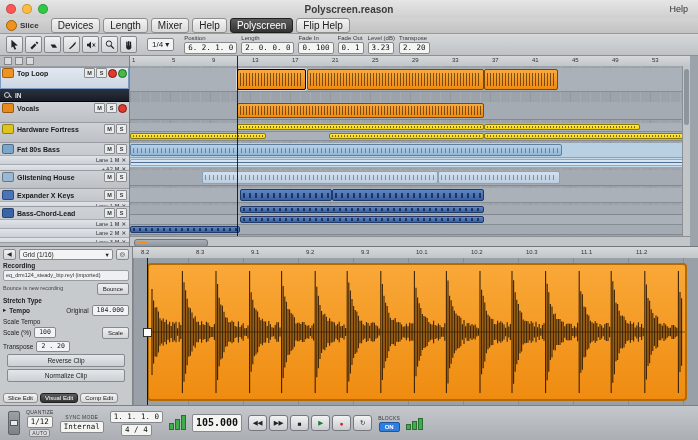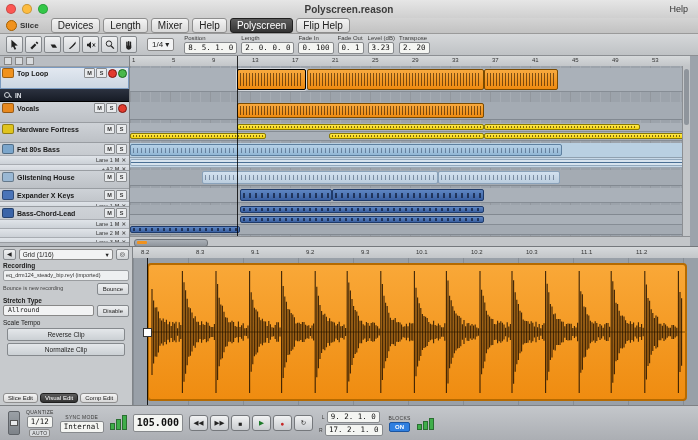--- a/index.html
+++ b/index.html
@@ -214,21 +214,21 @@
           </svg>
         </div>
       </div>
     <div id="snap-box">
       <span>1/4</span>
       <span>▾</span>
     </div>
     <div id="seq-fields" style="display:flex;align-items:center;">
         <div class="field">
           <div class="field-label">Position</div>
-          <div class="lcd">8. 5. 1. 0</div>
+          <div class="lcd">6. 2. 1. 0</div>
         </div>
         <div class="field">
           <div class="field-label">Length</div>
           <div class="lcd">2. 0. 0. 0</div>
         </div>
         <div class="field">
           <div class="field-label">Fade In</div>
           <div class="lcd">0. 100</div>
         </div>
         <div class="field">
@@ -446,25 +446,38 @@
         <span class="mini-btn">◎</span>
       </div>
       <div class="sec-label">Recording</div>
       <div class="file-box">eq_drm124_steady_bip.reyl (imported)</div>
       <div class="insp-row">
         <span class="note-text">Bounce is new recording</span>
         <span class="sm-btn">Bounce</span>
       </div>
       <div class="sec-label">Stretch Type</div>
       <div class="insp-row">
-        <span class="val-box" style="flex:1">Allround</span>
-        <span class="sm-btn">Disable</span>
+        <span>▸</span>
+        <span class="sec-label" style="margin:0">Tempo</span>
+        <span style="flex:1"></span>
+        <span>Original</span>
+        <span class="val-box">104.000</span>
       </div>
       <div class="insp-row">
         <span>Scale Tempo</span>
+      </div>
+      <div class="insp-row">
+        <span>Scale (%)</span>
+        <span class="val-box">100</span>
+        <span style="flex:1"></span>
+        <span class="sm-btn">Scale</span>
+      </div>
+      <div class="insp-row">
+        <span>Transpose</span>
+        <span class="val-box">2 . 20</span>
       </div>
       <span class="wide-btn">Reverse Clip</span>
       <span class="wide-btn">Normalize Clip</span>
       <div id="edit-tabs">
           <div class="btn">Slice Edit</div>
           <div class="btn active">Visual Edit</div>
           <div class="btn">Comp Edit</div>
         </div>
     </div>
 
@@ -498,45 +511,39 @@
     <div class="fader"></div>
     <div class="tp-panel">
       <span class="tp-label">QUANTIZE</span>
       <span class="lcd">1/12</span>
       <span class="tp-label" style="border:1px solid #888;border-radius:2px;padding:0 2px;background:#d8dbde;">AUTO</span>
     </div>
     <div class="tp-panel">
       <span class="tp-label">SYNC MODE</span>
       <span class="lcd">Internal</span>
     </div>
+    <div class="tp-panel">
+      <span class="lcd">1. 1. 1. 0</span>
+      <span class="lcd">4 / 4</span>
+    </div>
     <div class="meter">
       <i style="height:5px"></i>
         <i style="height:9px"></i>
         <i style="height:13px"></i>
     </div>
     <span class="lcd" style="font-size:10px;font-weight:bold;line-height:16px;">105.000</span>
     <div id="transport-buttons">
         <div class="tbtn">◀◀</div>
         <div class="tbtn">▶▶</div>
         <div class="tbtn">■</div>
         <div class="tbtn" style="color: rgb(29, 122, 42);">▶</div>
         <div class="tbtn" style="color: rgb(198, 40, 40);">●</div>
         <div class="tbtn">↻</div>
       </div>
     <div class="tp-panel">
-      <div style="display:flex;align-items:center;gap:2px;">
-        <span class="tp-label">L</span>
-        <span class="lcd">9. 2. 1. 0</span>
-      </div>
-      <div style="display:flex;align-items:center;gap:2px;">
-        <span class="tp-label">R</span>
-        <span class="lcd">17. 2. 1. 0</span>
-      </div>
-    </div>
-    <div class="tp-panel">
       <span class="tp-label">BLOCKS</span>
       <span class="blocks-on">ON</span>
     </div>
     <div class="meter">
       <i style="height:4px"></i>
         <i style="height:7px"></i>
         <i style="height:10px"></i>
     </div>
   </div>
 </div>

